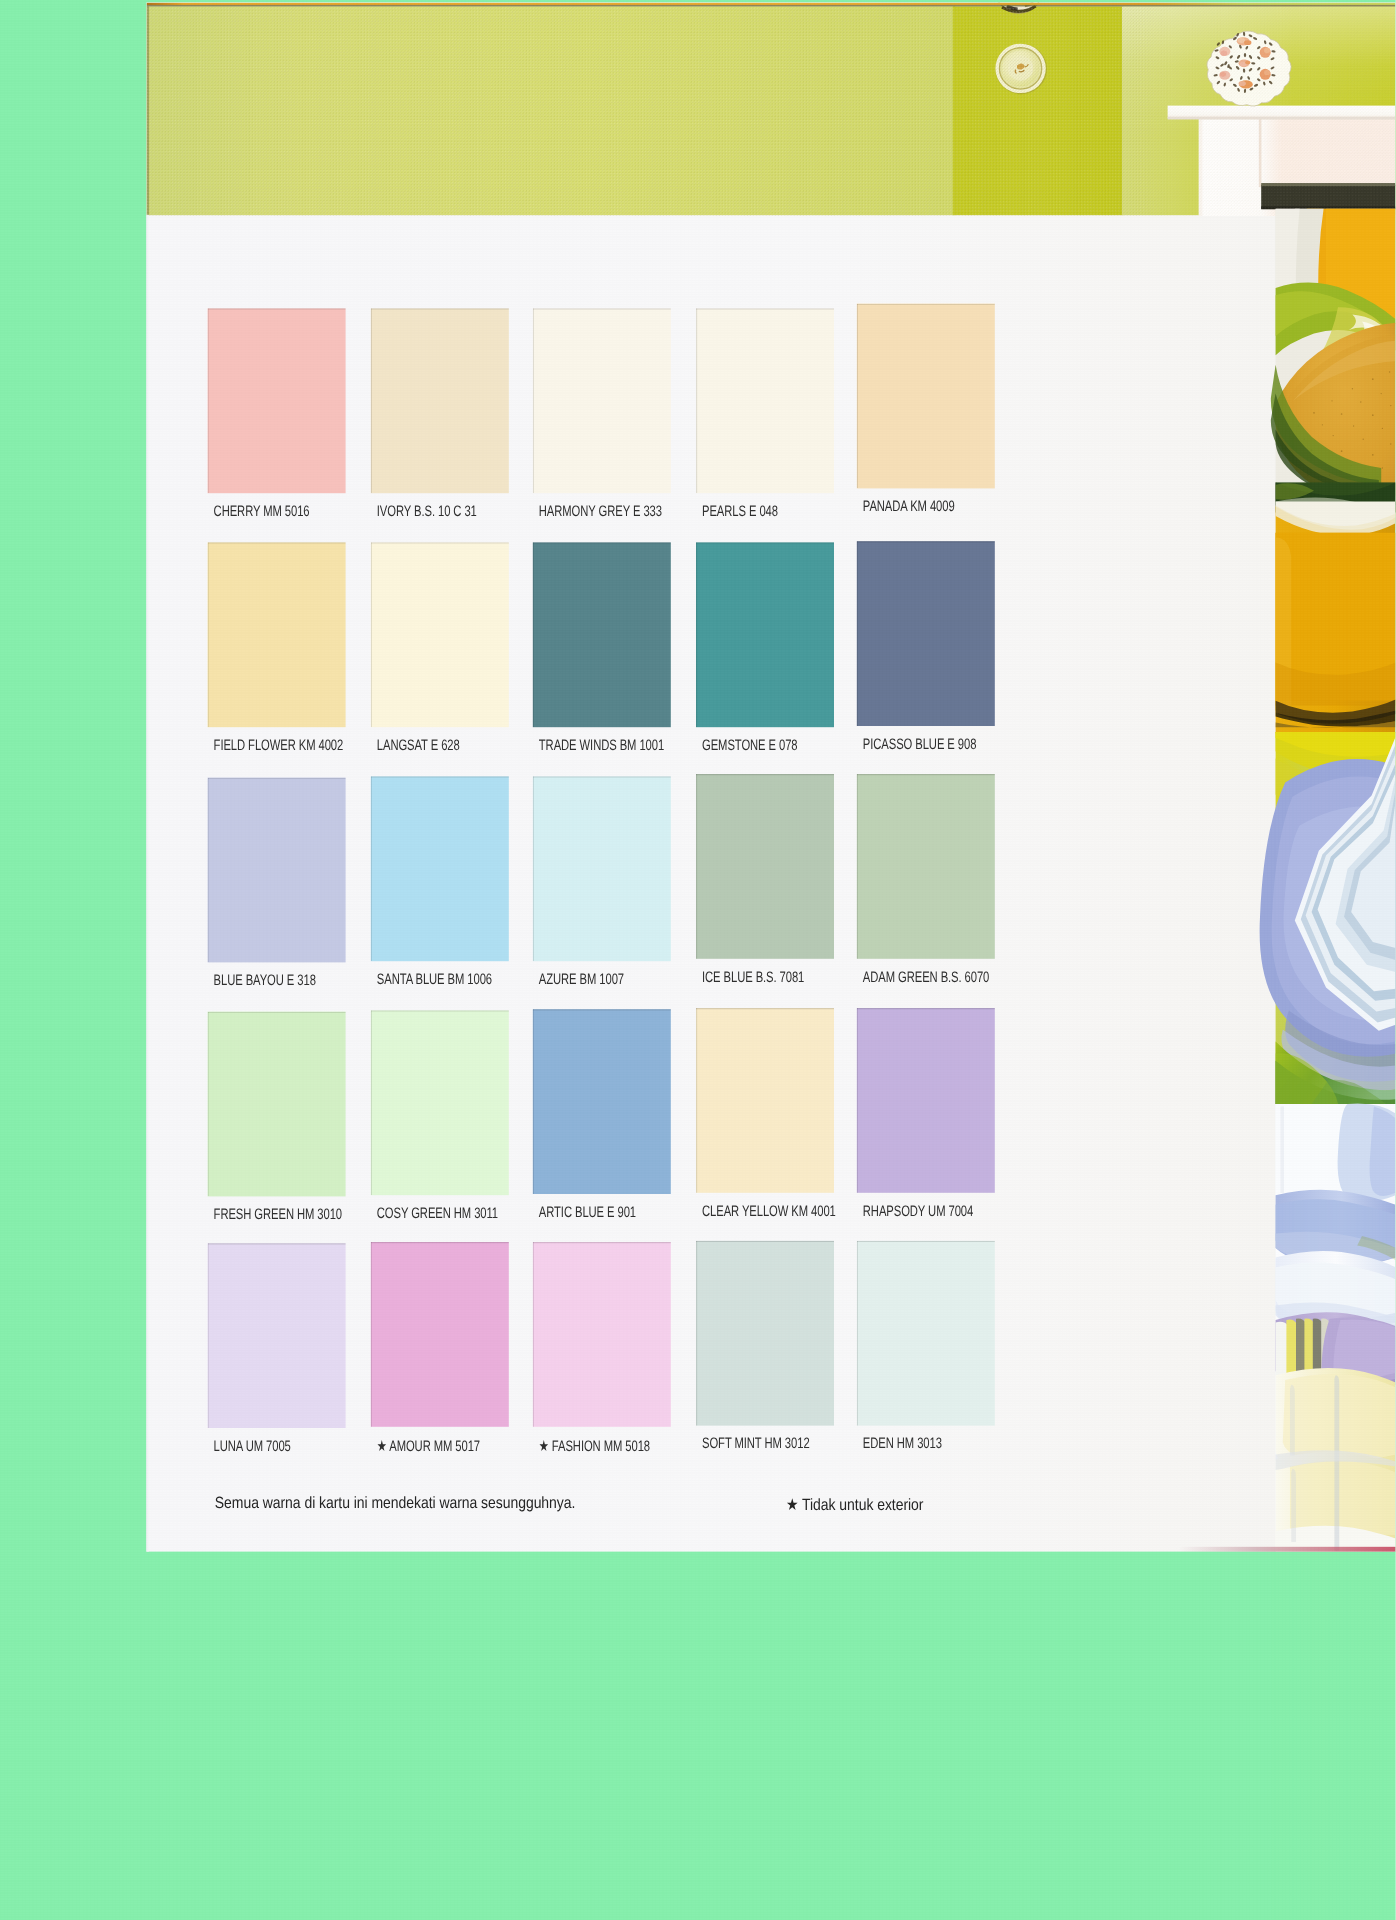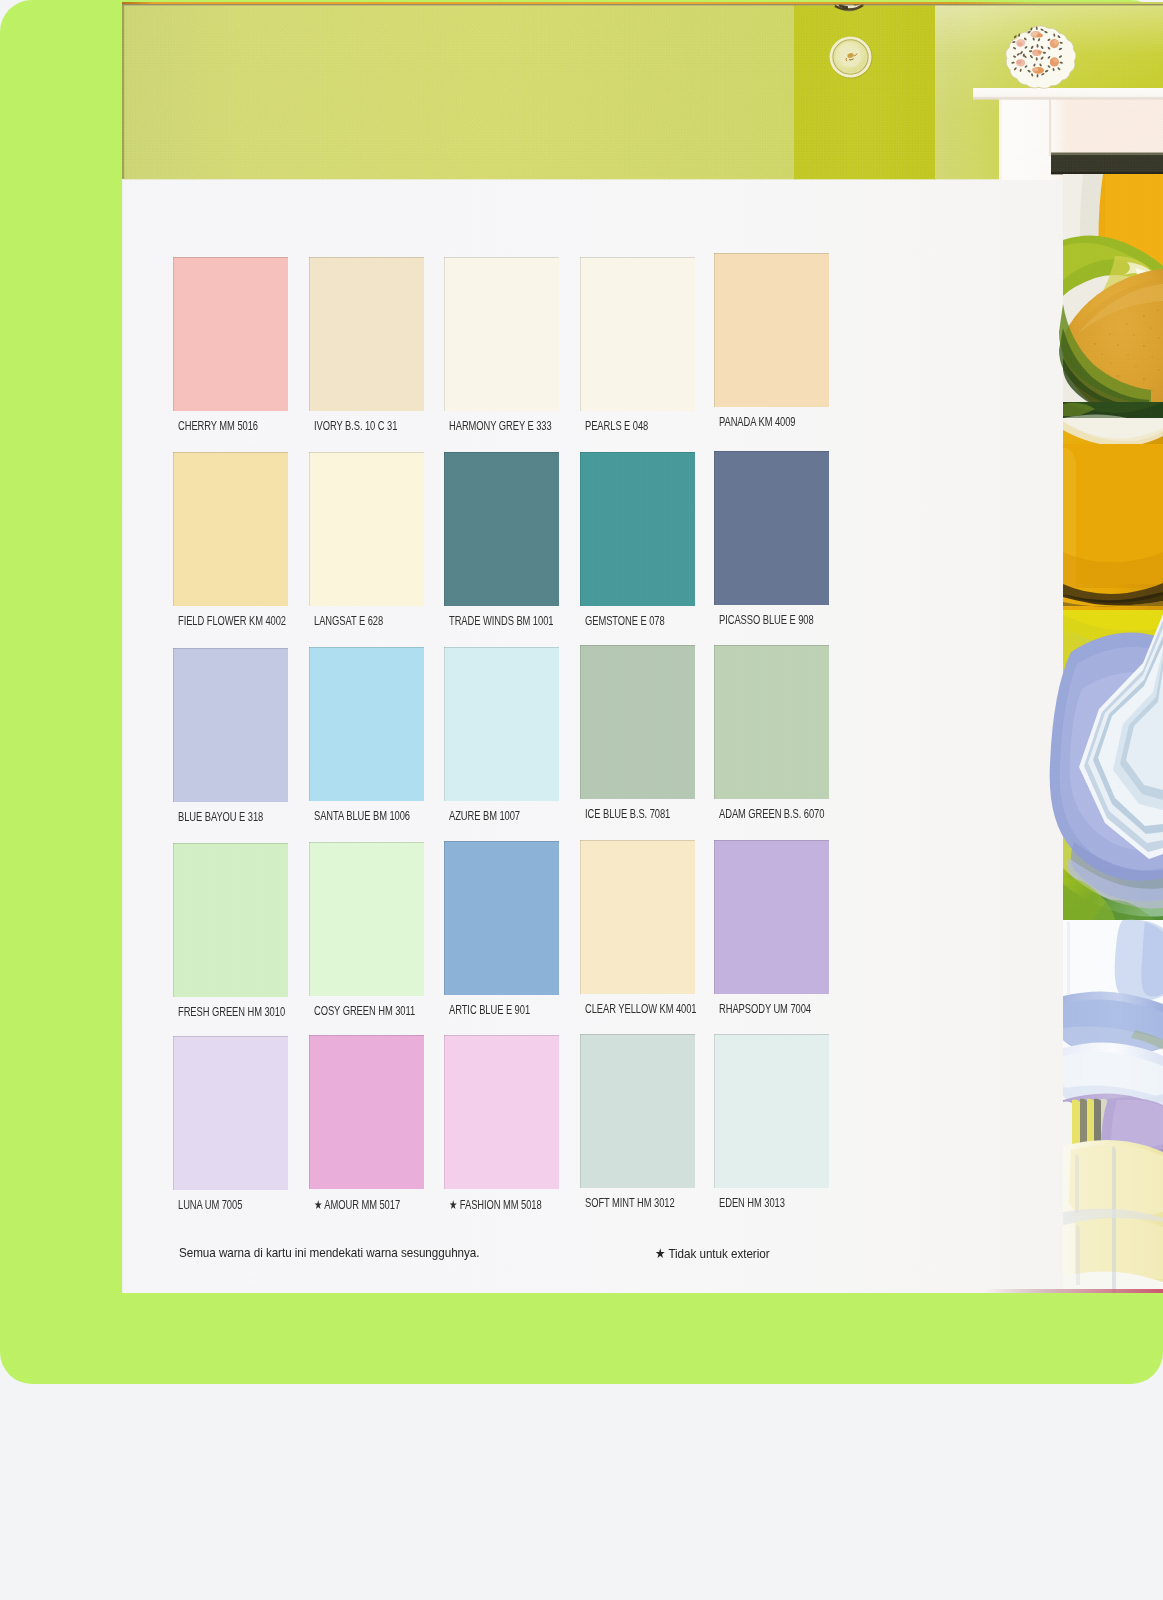--- a/index.html
+++ b/index.html
@@ -1,19 +1,19 @@
 <!DOCTYPE html>
 <html><head>
 <meta charset="utf-8">
 <title>Colour Card</title>
 <style>
   html,body{margin:0;padding:0;}
   body{width:1163px;height:1600px;background:#f3f5f7;overflow:hidden;
        font-family:"Liberation Sans",sans-serif;-webkit-font-smoothing:antialiased;}
-  #root{position:relative;width:1163px;height:1384px;background:#bef264;border-radius:32px;}
+  #root{position:relative;width:1163px;height:1600px;background:#86efac;}
   .card{position:absolute;left:122px;top:2px;width:1041px;height:1291px;
         background:linear-gradient(to right,#f7f7f9 0%,#f8f8f9 55%,#f7f6f4 82%,#f5f4f1 100%);}
   .hdr{position:absolute;left:0;top:0;width:1041px;height:178px;overflow:hidden;}
   .halftone{position:absolute;left:0;top:4px;width:1041px;height:174px;pointer-events:none;
             -webkit-mask-image:linear-gradient(to right,#000 0 79.5%,rgba(0,0,0,0.35) 82%,rgba(0,0,0,0.25) 100%);
             mask-image:linear-gradient(to right,#000 0 79.5%,rgba(0,0,0,0.35) 82%,rgba(0,0,0,0.25) 100%);
             background-image:
               repeating-radial-gradient(circle at 0 0, rgba(120,110,20,0.11) 0 0.5px, rgba(255,255,255,0) 0.5px 1.8px),
               repeating-radial-gradient(circle at 1.3px 1.3px, rgba(255,255,255,0.13) 0 0.5px, rgba(255,255,255,0) 0.5px 1.8px);
             background-size:2.6px 2.6px,2.6px 2.6px;}

